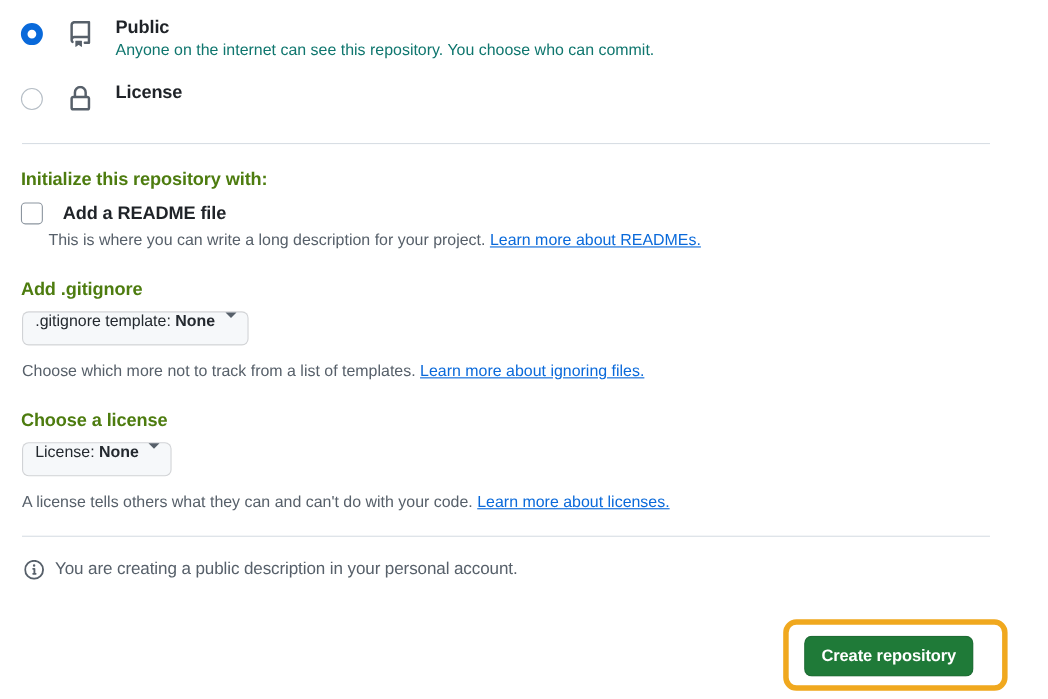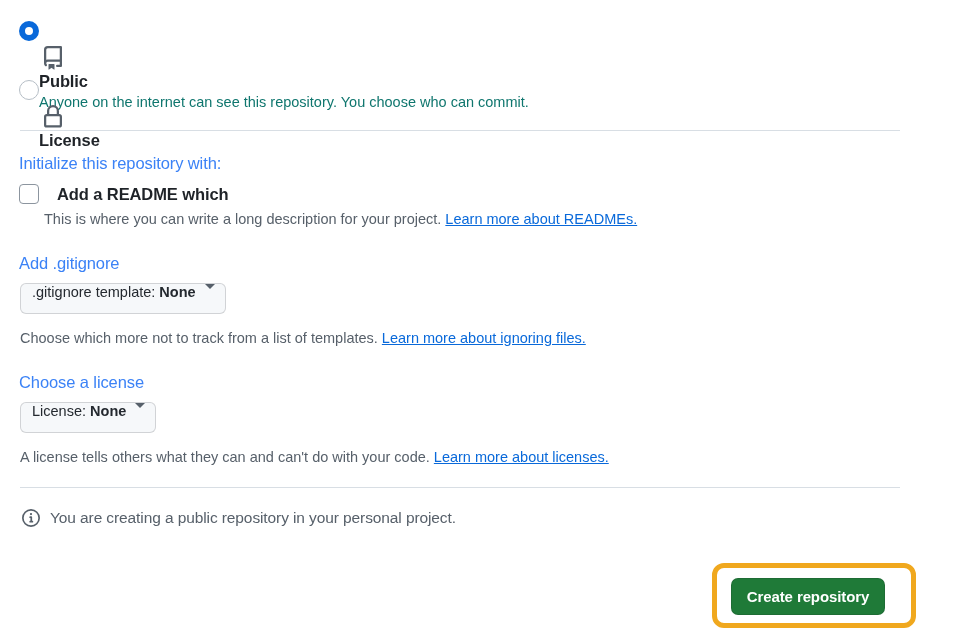--- a/index.html
+++ b/index.html
@@ -21,21 +21,20 @@
     width: 953px;
     height: 635px;
   }
 
   
   .vis-row {
     position: absolute;
     left: 19px;
     display: flex;
     align-items: flex-start;
-    flex-direction: column;
   }
   .vis-row.public  { top: 14px; }
   .vis-row.private { top: 73px; }
 
   .radio {
     width: 20px;
     height: 20px;
     border-radius: 50%;
     box-sizing: border-box;
     flex: 0 0 auto;
@@ -86,22 +85,22 @@
     background: #d8dee4;
   }
   .divider.top    { top: 130px; }
   .divider.bottom { top: 487px; }
 
   
   .section-heading {
     position: absolute;
     left: 19px;
     font-size: 16.5px;
-    font-weight: normal;
-    color: #3b82f6;
+    font-weight: bold;
+    color: #4d7c0f;
     letter-spacing: -0.1px;
     text-align: center;
   }
   .heading-initialize { top: 154px; }
   .heading-gitignore  { top: 254px; }
   .heading-license    { top: 373px; }
 
   
   .readme-row {
     position: absolute;
@@ -255,21 +254,21 @@
       <div class="vis-title">License</div>
     </div>
   </div>
 
   <div class="divider top"></div>
 
   <div class="section-heading heading-initialize">Initialize this repository with:</div>
 
   <div class="readme-row">
     <span class="checkbox"></span>
-    <span class="readme-label">Add a README which</span>
+    <span class="readme-label">Add a README file</span>
   </div>
   <div class="hint hint-readme">
     <span>This is where you can write a long description for your project.</span>
     <a href="#" class="ext-link">Learn more about READMEs.</a>
   </div>
 
   <div class="section-heading heading-gitignore">Add .gitignore</div>
   <div class="select-btn select-gitignore">
     <span>.gitignore template:</span>
     <span>&nbsp;</span>
@@ -294,19 +293,19 @@
   </div>
 
   <div class="divider bottom"></div>
 
   <div class="info-note">
     <span class="info-icon">
       <svg viewBox="0 0 16 16" width="18" height="18" fill="currentColor" aria-hidden="true">
         <path d="M8 1.5a6.5 6.5 0 1 0 0 13 6.5 6.5 0 0 0 0-13ZM0 8a8 8 0 1 1 16 0A8 8 0 0 1 0 8Zm6.5-.75A.75.75 0 0 1 7.25 6.5h1a.75.75 0 0 1 .75.75v3.25h.25a.75.75 0 0 1 0 1.5h-2a.75.75 0 0 1 0-1.5h.25V8h-.25a.75.75 0 0 1-.75-.75ZM8 5.5a1 1 0 1 1 0-2 1 1 0 0 1 0 2Z"></path>
       </svg>
     </span>
-    <span class="info-text">You are creating a public repository in your personal project.</span>
+    <span class="info-text">You are creating a public description in your personal account.</span>
   </div>
 
   <div class="highlight-ring"></div>
   <div class="create-btn">Create repository</div>
 
 </div>
 
 </body></html>

